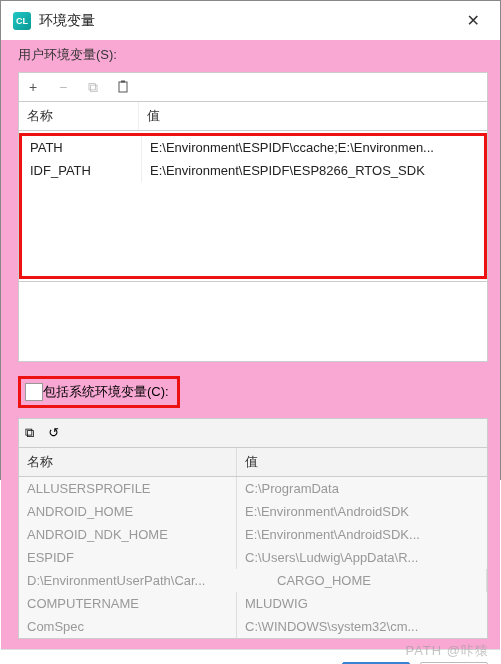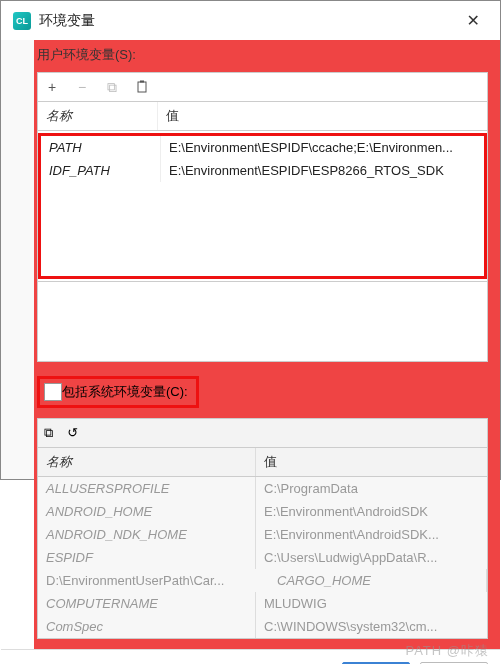--- a/index.html
+++ b/index.html
@@ -42,25 +42,24 @@
     }
     .title-text { font-size: 14px; flex: 1; color: #222; }
     .close-x {
       font-size: 16px;
       padding: 2px 8px;
       cursor: pointer;
       color: #333;
     }
     .content {
       flex: 1;
-      padding: 4px 12px 10px 3px;
+      padding: 4px 12px 10px 17px;
       display: flex;
       flex-direction: column;
-      background: #ef4444;
-      margin-left: 33px;
+      background: #f9a8d4;
     }
     .section-label {
       font-size: 13px;
       color: #333;
       margin: 2px 0 8px 0;
     }
     .toolbar {
       display: flex;
       gap: 14px;
       padding: 6px 6px;
@@ -89,21 +88,21 @@
       border-bottom: 1px solid #ccc;
       font-size: 13px;
       color: #333;
     }
     .th, .td {
       padding: 5px 8px;
       overflow: hidden;
       white-space: nowrap;
       text-overflow: ellipsis;
     }
-    .col-name { width: 120px; border-right: 1px solid #eee; font-style: italic; }
+    .col-name { width: 120px; border-right: 1px solid #eee; }
     .col-value { flex: 1; }
     .highlight-box {
       border: 3px solid #e11;
       margin: 2px 0;
     }
     .table-body { min-height: 140px; }
     .tr { display: flex; font-size: 13px; color: #222; }
     .tr .td { padding: 4px 8px; }
     .spacer-area {
       border: 1px solid #ccc;

